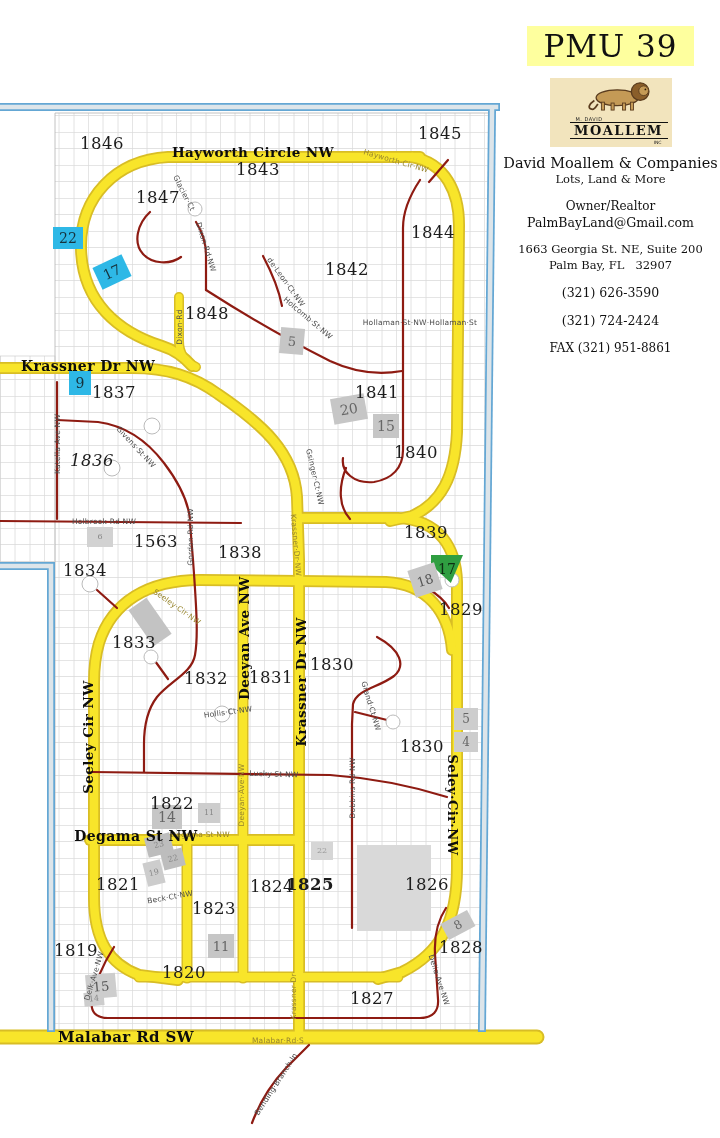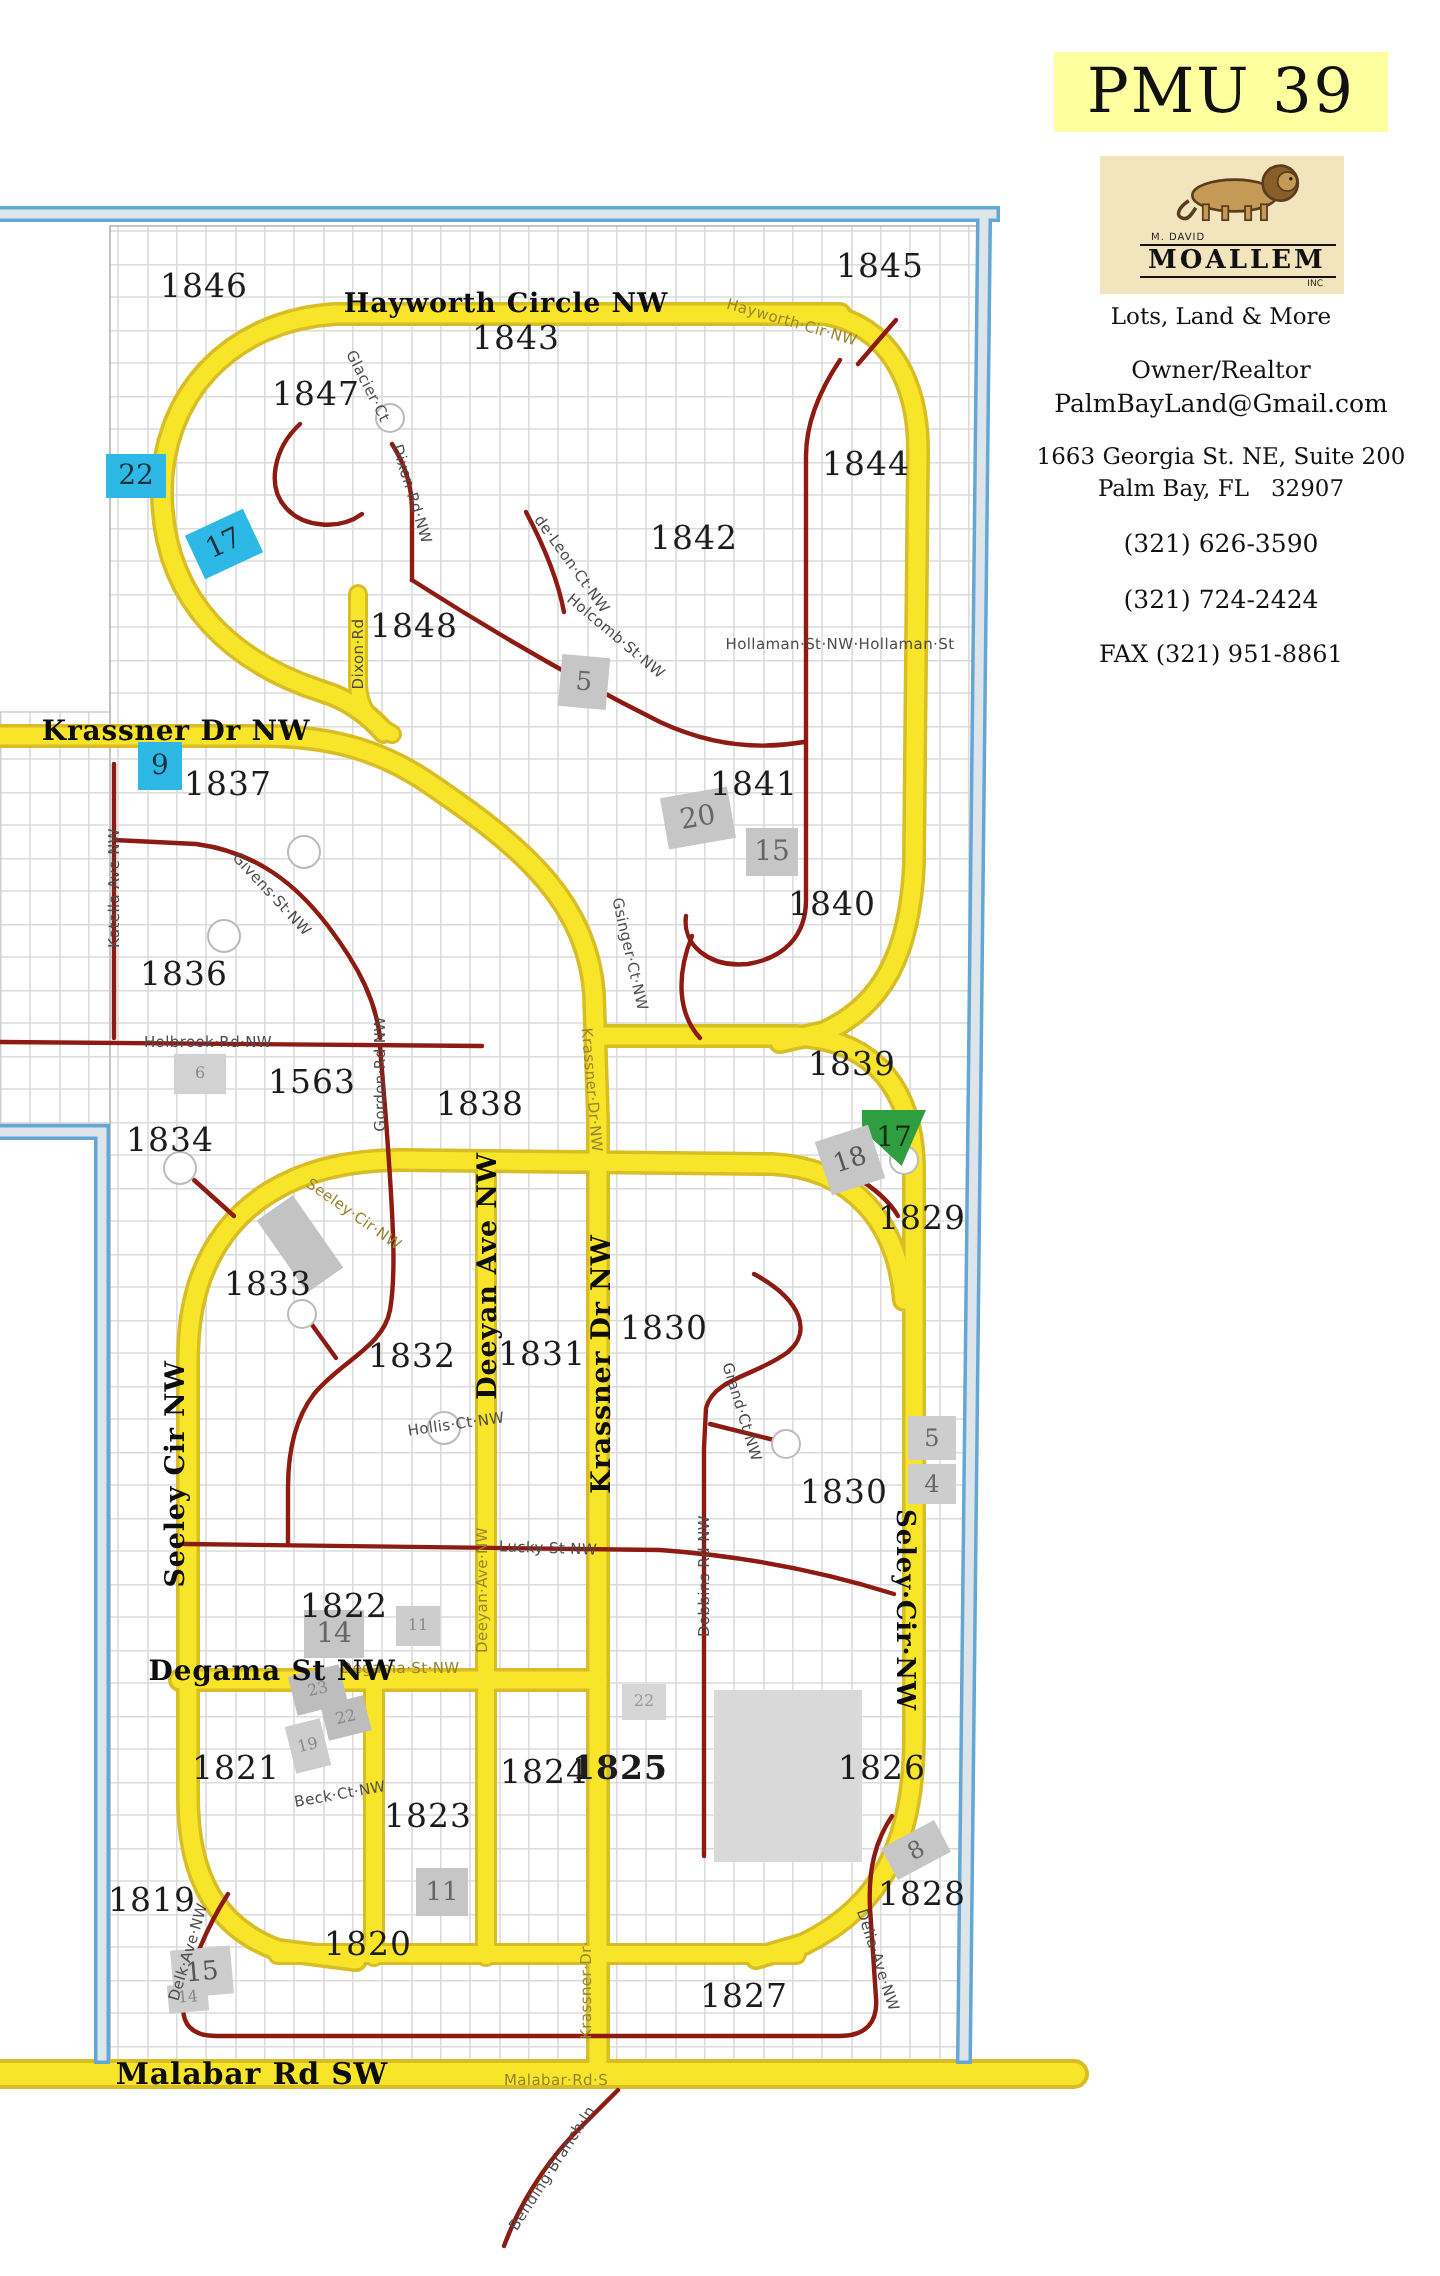--- a/index.html
+++ b/index.html
@@ -126,37 +126,37 @@
       <div class="tract" style="left: 102px; top: 143px; transform: translate(-50%, -50%) rotate(0deg);">1846</div>
       <div class="tract" style="left: 258px; top: 169px; transform: translate(-50%, -50%) rotate(0deg);">1843</div>
       <div class="tract" style="left: 440px; top: 133px; transform: translate(-50%, -50%) rotate(0deg);">1845</div>
       <div class="tract" style="left: 158px; top: 197px; transform: translate(-50%, -50%) rotate(0deg);">1847</div>
       <div class="tract" style="left: 433px; top: 232px; transform: translate(-50%, -50%) rotate(0deg);">1844</div>
       <div class="tract" style="left: 347px; top: 269px; transform: translate(-50%, -50%) rotate(0deg);">1842</div>
       <div class="tract" style="left: 207px; top: 313px; transform: translate(-50%, -50%) rotate(0deg);">1848</div>
       <div class="tract" style="left: 377px; top: 392px; transform: translate(-50%, -50%) rotate(0deg);">1841</div>
       <div class="tract" style="left: 416px; top: 452px; transform: translate(-50%, -50%) rotate(0deg);">1840</div>
       <div class="tract" style="left: 114px; top: 392px; transform: translate(-50%, -50%) rotate(0deg);">1837</div>
-      <div class="tract" style="left: 92px; top: 487px; transform: translate(-50%, -50%) rotate(0deg);">1836</div>
+      <div class="tract" style="left: 92px; top: 460px; transform: translate(-50%, -50%) rotate(0deg); font-style: italic;">1836</div>
       <div class="tract" style="left: 156px; top: 541px; transform: translate(-50%, -50%) rotate(0deg);">1563</div>
       <div class="tract" style="left: 240px; top: 552px; transform: translate(-50%, -50%) rotate(0deg);">1838</div>
       <div class="tract" style="left: 426px; top: 532px; transform: translate(-50%, -50%) rotate(0deg);">1839</div>
       <div class="tract" style="left: 85px; top: 570px; transform: translate(-50%, -50%) rotate(0deg);">1834</div>
       <div class="tract" style="left: 461px; top: 609px; transform: translate(-50%, -50%) rotate(0deg);">1829</div>
       <div class="tract" style="left: 134px; top: 642px; transform: translate(-50%, -50%) rotate(0deg);">1833</div>
       <div class="tract" style="left: 206px; top: 678px; transform: translate(-50%, -50%) rotate(0deg);">1832</div>
       <div class="tract" style="left: 271px; top: 677px; transform: translate(-50%, -50%) rotate(0deg);">1831</div>
       <div class="tract" style="left: 332px; top: 664px; transform: translate(-50%, -50%) rotate(0deg);">1830</div>
       <div class="tract" style="left: 422px; top: 746px; transform: translate(-50%, -50%) rotate(0deg);">1830</div>
       <div class="tract" style="left: 172px; top: 803px; transform: translate(-50%, -50%) rotate(0deg);">1822</div>
       <div class="tract" style="left: 118px; top: 884px; transform: translate(-50%, -50%) rotate(0deg);">1821</div>
       <div class="tract" style="left: 272px; top: 886px; transform: translate(-50%, -50%) rotate(0deg);">1824</div>
       <div class="tract" style="left: 310px; top: 884px; transform: translate(-50%, -50%) rotate(0deg); font-weight: bold;">1825</div>
       <div class="tract" style="left: 214px; top: 908px; transform: translate(-50%, -50%) rotate(0deg);">1823</div>
-      <div class="tract" style="left: 441px; top: 884px; transform: translate(-50%, -50%) rotate(0deg);">1826</div>
+      <div class="tract" style="left: 427px; top: 884px; transform: translate(-50%, -50%) rotate(0deg);">1826</div>
       <div class="tract" style="left: 76px; top: 950px; transform: translate(-50%, -50%) rotate(0deg);">1819</div>
       <div class="tract" style="left: 461px; top: 947px; transform: translate(-50%, -50%) rotate(0deg);">1828</div>
       <div class="tract" style="left: 184px; top: 972px; transform: translate(-50%, -50%) rotate(0deg);">1820</div>
       <div class="tract" style="left: 372px; top: 998px; transform: translate(-50%, -50%) rotate(0deg);">1827</div>
     </div>
   <div id="street-layer">
       <div class="street big" style="font-size: 13.5px; left: 253px; top: 152px; transform: translate(-50%, -50%) rotate(0deg);">Hayworth Circle NW</div>
       <div class="street tan" style="left: 396px; top: 161px; transform: translate(-50%, -50%) rotate(16deg);">Hayworth·Cir·NW</div>
       <div class="street sm" style="left: 184px; top: 193px; transform: translate(-50%, -50%) rotate(63deg);">Glacier·Ct</div>
       <div class="street sm" style="left: 206px; top: 247px; transform: translate(-50%, -50%) rotate(73deg);">Dixon·Rd·NW</div>
@@ -274,20 +274,21 @@
         <rect x="54" y="25" width="3.5" height="8" fill="#c49a56" stroke="#5a3c1e" stroke-width="1"></rect>
         <rect x="63" y="24" width="3.5" height="9" fill="#c49a56" stroke="#5a3c1e" stroke-width="1"></rect>
         <circle cx="74" cy="12" r="10" fill="#8a5e2a" stroke="#5a3c1e" stroke-width="1.5"></circle>
         <circle cx="78" cy="11" r="5.5" fill="#c49a56" stroke="#5a3c1e" stroke-width="1"></circle>
         <circle cx="80" cy="9.5" r="1" fill="#2a1a0a"></circle>
       </svg>
       <div class="tiny">M. DAVID</div>
       <div class="main">MOALLEM</div>
       <div class="inc">INC</div>
     </div>
+    <div class="sb-company">David Moallem &amp; Companies</div>
     <div class="sb-tagline">Lots, Land &amp; More</div>
     <div class="sb-role">Owner/Realtor</div>
     <div class="sb-email">PalmBayLand@Gmail.com</div>
     <div class="sb-addr1">1663 Georgia St. NE, Suite 200</div>
     <div class="sb-addr2">Palm Bay, FL   32907</div>
     <div class="sb-ph">(321) 626-3590</div>
     <div class="sb-ph">(321) 724-2424</div>
     <div class="sb-fax">FAX (321) 951-8861</div>
   </div>
 

